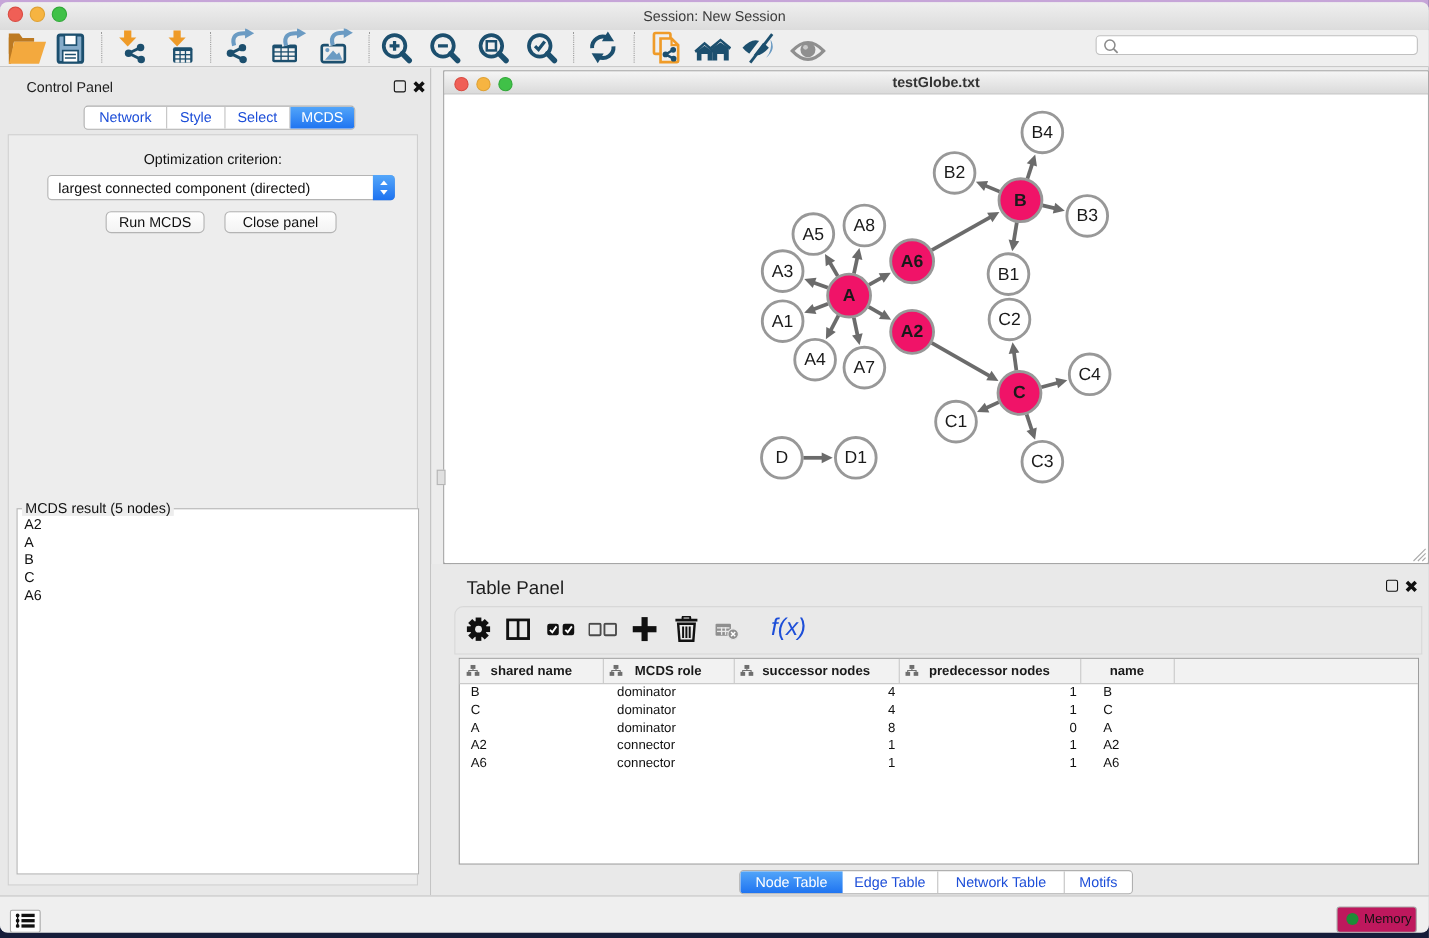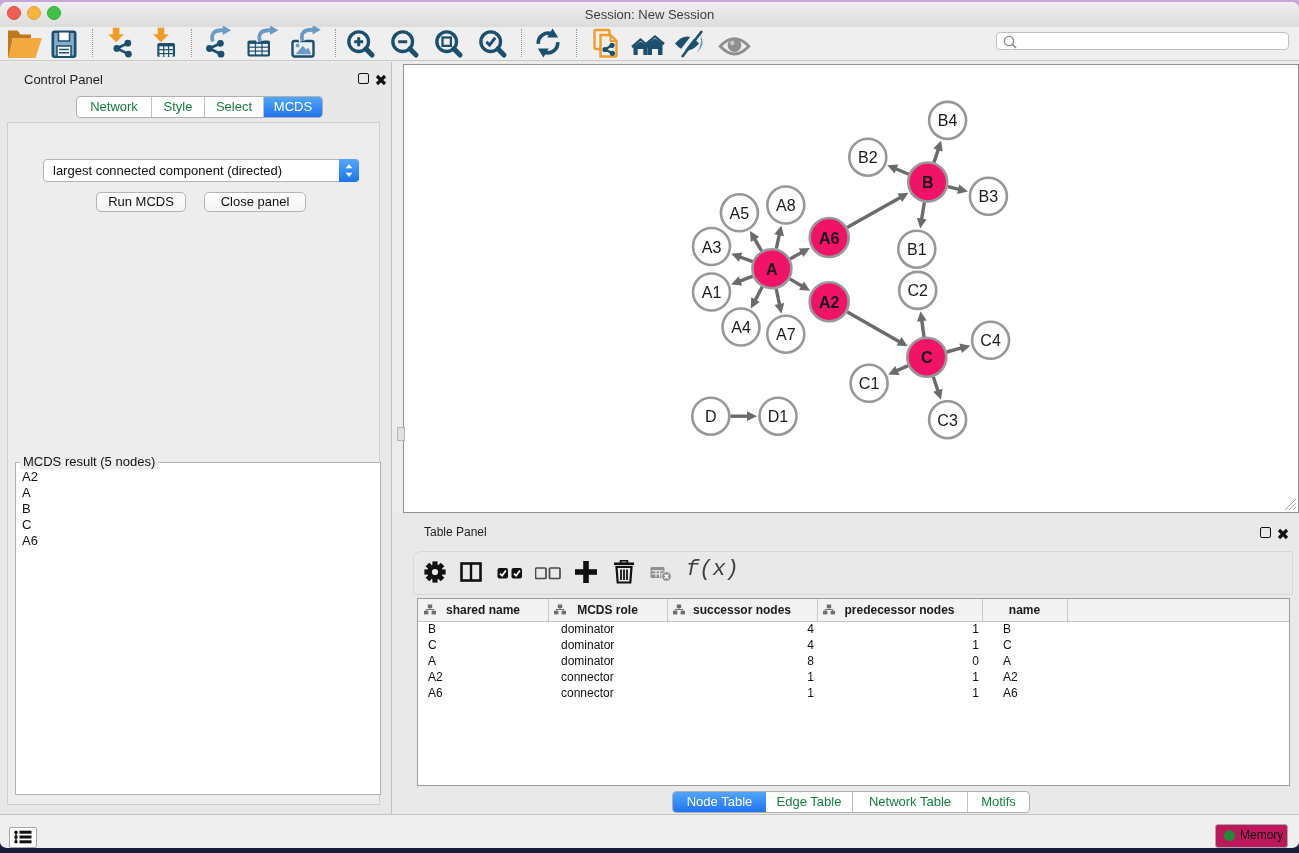--- a/index.html
+++ b/index.html
@@ -20,21 +20,21 @@
            border-bottom:1px solid #c9c9c9;}
   .tsep{position:absolute;top:2px;height:28px;width:0;border-left:1px dotted #9a9a9a;}
   .ticon{position:absolute;top:2px;}
   #searchbox{position:absolute;left:996px;top:5px;width:291px;height:16px;background:#fff;
              border:1px solid #c0c0c0;border-radius:4px;}
   
   #cpanel{left:0;top:60px;width:391px;height:752px;background:#e8e8e8;border-right:1px solid #c0c0c0;}
   #cpanel .hdr{position:absolute;left:24px;top:10px;font-size:13px;color:#1d1d1d;}
   .tabgrp{position:absolute;display:flex;height:20px;border:1px solid #b0b0b0;border-radius:4px;
           background:#fff;overflow:hidden;font-size:13px;}
-  .tabgrp .tab{height:20px;line-height:20px;text-align:center;color:#15803d;border-right:1px solid #c2c2c2;}
+  .tabgrp .tab{height:20px;line-height:20px;text-align:center;color:#1d4ed8;border-right:1px solid #c2c2c2;}
   .tabgrp .tab:last-child{border-right:none;text-align:center;}
   .tabgrp .sel{background:linear-gradient(#52a5f9,#1f74f1);color:#fff;border-right:none;}
   #cpcontent{position:absolute;left:7px;top:60px;width:371px;height:681px;background:#ededed;
              border:1px solid #cfcfcf;}
   #optlabel{position:absolute;left:0;width:100%;top:14px;text-align:center;font-size:13px;color:#111;}
   #combo{position:absolute;left:35px;top:36px;width:314px;height:21px;background:#fff;
          border:1px solid #b4b4b4;border-radius:4px;}
   #combo .txt{position:absolute;left:9px;top:0;line-height:21px;font-size:13px;color:#111;white-space:nowrap;}
   #combo .cap{position:absolute;right:-1px;top:-1px;width:20px;height:23px;border-radius:0 4px 4px 0;
               background:linear-gradient(#55a7fa,#1d72f0);}
@@ -47,21 +47,21 @@
   #groupbox .sbar{position:absolute;right:4px;top:10px;width:11px;height:327px;background:#f2f2f2;border-left:1px solid #ddd;}
   
   #netwin{left:403px;top:62px;width:894px;height:447px;background:#fff;border:1px solid #909090;}
   #nettitle{position:absolute;left:0;top:0;width:100%;height:20px;
             background:linear-gradient(#f5f5f5,#dadada);border-bottom:1px solid #b2b2b2;}
   #nettitle .t-title{position:absolute;left:0;right:0;top:0;height:20px;line-height:20px;text-align:center;
             font-size:13px;font-weight:700;color:#333;}
   #netbody{position:absolute;left:0;top:21px;width:894px;height:425px;background:#fff;overflow:hidden;}
   
   #tpanel{left:392px;top:511px;width:907px;height:301px;background:#e9e9e9;}
-  #tpanel .hdr{position:absolute;left:32px;top:12px;font-size:12px;color:#1d1d1d;}
+  #tpanel .hdr{position:absolute;left:32px;top:12px;font-size:17px;color:#1d1d1d;}
   #ttoolbar{position:absolute;left:25px;top:40px;height:38px;}
   #ttable{position:absolute;left:25px;top:85px;width:871px;height:186px;background:#fff;border:1px solid #9d9d9d;}
   #thead{position:absolute;left:0;top:0;width:100%;height:22px;background:#f2f2f2;border-bottom:1px solid #c6c6c6;font-weight:bold;}
   .th{position:absolute;top:0;height:22px;border-right:1px solid #c9c9c9;font-size:12px;color:#1a1a1a;}
   .th span{position:absolute;top:0;width:100%;text-align:center;line-height:22px;}
   .trow{position:absolute;font-size:12px;color:#111;height:16px;line-height:16px;}
   .cell{position:absolute;top:0;white-space:nowrap;}
   
   #btabs{position:absolute;left:280px;top:278px;}
   
@@ -221,40 +221,47 @@
       <div style="position:absolute;left:375px;top:10px;width:12px;height:12px;"><svg width="12" height="12" viewBox="0 0 12 12" style="">
           <path d="M2 2 L10 10 M10 2 L2 10" stroke="#111" stroke-width="3.2"></path>
         </svg></div>
     <div class="tabgrp" style="left:76px;top:34px;">
       <div class="tab" style="width:74px;">Network</div>
       <div class="tab" style="width:52px;">Style</div>
       <div class="tab" style="width:58px;">Select</div>
       <div class="tab sel" style="width:58px;">MCDS</div>
     </div>
     <div id="cpcontent">
+      <div id="optlabel">Optimization criterion:</div>
       <div id="combo">
         <div class="txt">largest connected component (directed)</div>
         <div class="cap">
             <svg width="20" height="23" viewBox="0 0 20 23" style="position:absolute;left:0;top:0;">
               <polygon points="10,5 6.6,9.2 13.4,9.2" fill="#fff"></polygon>
               <polygon points="6.6,13.8 13.4,13.8 10,18" fill="#fff"></polygon>
             </svg>
           </div>
       </div>
       <div class="btn" style="left:88px;top:69px;width:88px;">Run MCDS</div>
       <div class="btn" style="left:196px;top:69px;width:100px;">Close panel</div>
       <div id="groupbox">
         <div class="gb-border"></div>
         <div class="gb-label">MCDS result (5 nodes)</div>
         <div class="items">A2<br>A<br>B<br>C<br>A6</div>
         <div class="sbar"></div>
       </div>
     </div>
   </div>
   <div class="abs" id="netwin">
+    <div id="nettitle">
+      <div class="light" style="left:9px;top:5px;background:#f05f56;border:0.5px solid #d94c43;"></div>
+      <div class="light" style="left:29px;top:5px;background:#f6b441;border:0.5px solid #dfa133;"></div>
+      <div class="light" style="left:49px;top:5px;background:#40c148;border:0.5px solid #32a93a;"></div>
+      <div class="t-title">testGlobe.txt</div>
+    </div>
     <div id="netbody">
         <svg width="894" height="427" viewBox="0 0 894 427" style="position:absolute;left:0;top:0">
           <line x1="357.6" y1="165.0" x2="350.0" y2="151.9" stroke="#6b6b6b" stroke-width="3.4"></line>
           <polygon points="346.0,145.0 355.2,151.1 346.7,156.1" fill="#6b6b6b"></polygon>
           <line x1="372.3" y1="162.7" x2="375.6" y2="147.3" stroke="#6b6b6b" stroke-width="3.4"></line>
           <polygon points="377.3,139.5 380.0,150.3 370.4,148.2" fill="#6b6b6b"></polygon>
           <line x1="348.7" y1="175.6" x2="334.7" y2="170.5" stroke="#6b6b6b" stroke-width="3.4"></line>
           <polygon points="327.2,167.7 338.3,166.6 334.9,175.8" fill="#6b6b6b"></polygon>
           <line x1="348.8" y1="190.1" x2="334.6" y2="195.6" stroke="#6b6b6b" stroke-width="3.4"></line>
           <polygon points="327.1,198.4 334.7,190.3 338.2,199.4" fill="#6b6b6b"></polygon>
@@ -390,21 +397,21 @@
           </svg></div>
         <div style="position:absolute;left:233px;top:11px;width:22px;height:18px;"><svg width="22" height="18" viewBox="0 0 22 18" style="">
             <rect x="0.5" y="3" width="14" height="11" rx="1" fill="#8f8f8f"></rect>
             <rect x="1.8" y="6.2" width="11.4" height="1.2" fill="#e9e9e9"></rect>
             <rect x="1.8" y="9.4" width="11.4" height="1.2" fill="#e9e9e9"></rect>
             <rect x="5.4" y="6.2" width="1.2" height="7" fill="#e9e9e9"></rect>
             <rect x="9" y="6.2" width="1.2" height="7" fill="#e9e9e9"></rect>
             <circle cx="16.5" cy="12.5" r="4.8" fill="#8f8f8f" stroke="#e9e9e9" stroke-width="1"></circle>
             <path d="M14.6 10.6 L18.4 14.4 M18.4 10.6 L14.6 14.4" stroke="#fff" stroke-width="1.4"></path>
           </svg></div>
-        <div style="position:absolute;left:269px;top:4px;font-family:Liberation Mono, monospace;font-style:italic;font-size:22px;color:#404040;">f(x)</div>
+        <div style="position:absolute;left:284px;top:4px;font-family:Liberation Sans, sans-serif;font-style:italic;font-size:22px;color:#1d4ed8;">f(x)</div>
       </div>
     <div id="ttable">
       <div id="thead">
           <div class="th" style="left:0px;width:130px;">
             <svg width="12" height="11" viewBox="0 0 12 11" style="position:absolute;left:6px;top:5px;">
               <g fill="#6e6e6e">
                 <rect x="3.8" y="0.5" width="4.4" height="3.6"></rect>
                 <rect x="0" y="6.8" width="4.4" height="3.6"></rect>
                 <rect x="7.6" y="6.8" width="4.4" height="3.6"></rect>
               </g>

